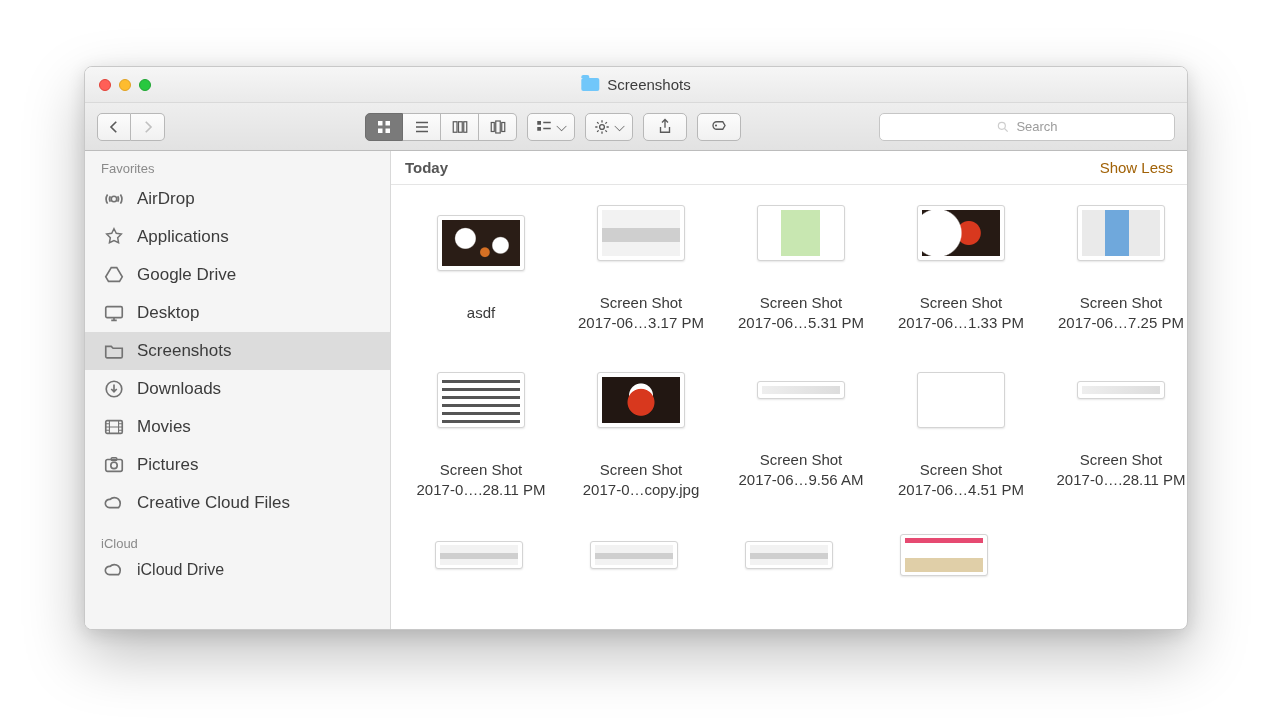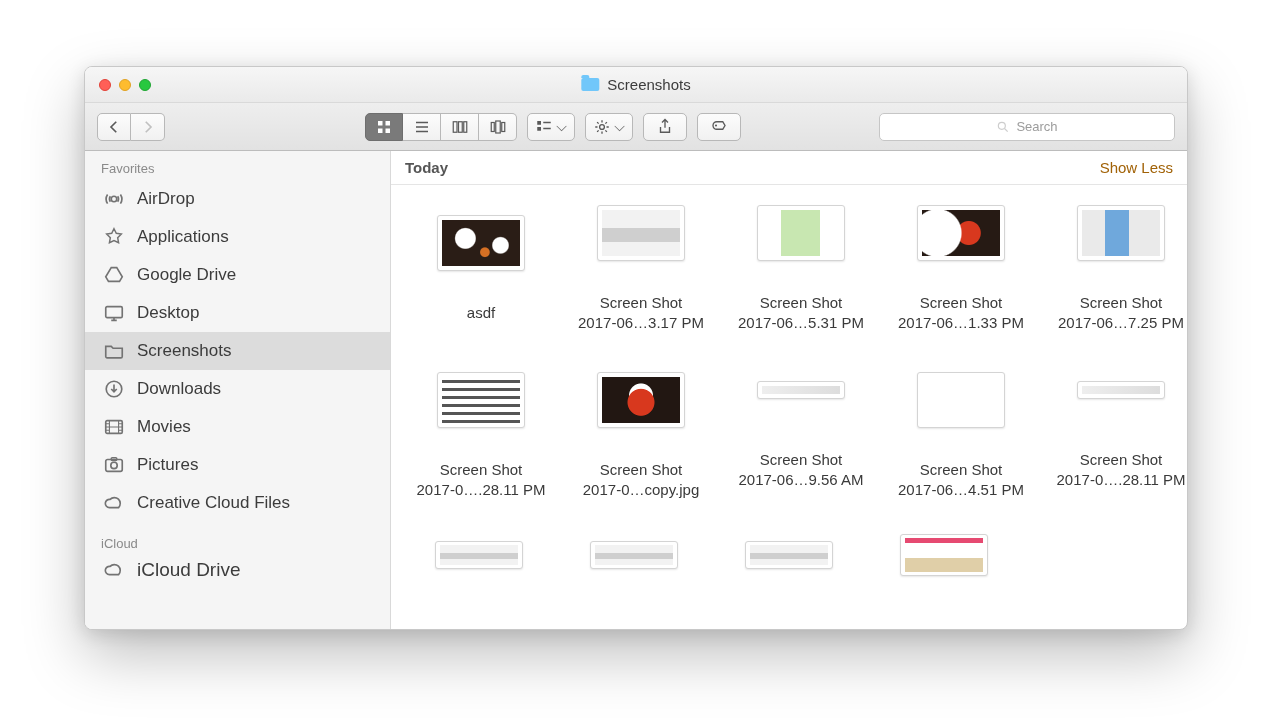--- a/index.html
+++ b/index.html
@@ -46,21 +46,21 @@
     
     .ico{width:18px;height:18px;}
     .chev{font-size:14px;color:#6a6a6a;margin-left:3px;}
     
     .body{flex:1;display:flex;min-height:0;}
     .sidebar{width:306px;background:#f5f5f5;border-right:1px solid #d9d9d9;padding-top:6px;overflow:hidden;}
     .sb-header{font-size:13px;color:#8a8a8a;padding:4px 14px 4px 16px;}
     .sb-item{display:flex;align-items:center;gap:12px;height:38px;padding-left:18px;font-size:17px;color:#3c3c3c;}
     .sb-item.active{background:#dcdcdc;}
     .sb-ico{width:22px;height:22px;color:#737373;display:flex;align-items:center;justify-content:center;}
-    .sb-cut{display:flex;align-items:center;gap:12px;height:30px;padding-left:18px;font-size:19px;color:#3c3c3c;overflow:hidden;}
+    .sb-cut{display:flex;align-items:center;gap:12px;height:30px;padding-left:18px;font-size:16px;color:#3c3c3c;overflow:hidden;}
     
     .content{flex:1;display:flex;flex-direction:column;min-width:0;}
     .section-bar{height:34px;border-bottom:1px solid #e5e5e5;display:flex;align-items:center;padding:0 14px;
       color:#555;font-size:15px;font-weight:600;}
     .section-bar .right{margin-left:auto;color:#a16207;font-weight:500;}
     .grid{flex:1;overflow:hidden;padding:18px 10px 0;}
     .row{display:flex;}
     .cell{width:163px;display:flex;flex-direction:column;align-items:center;justify-content:center;}
     .thumb{width:88px;height:56px;background:#fff;border:1px solid #d4d4d4;border-radius:3px;
       box-shadow:0 1px 2px rgba(0,0,0,.1);display:flex;align-items:center;justify-content:center;overflow:hidden;margin-top:2px;}

